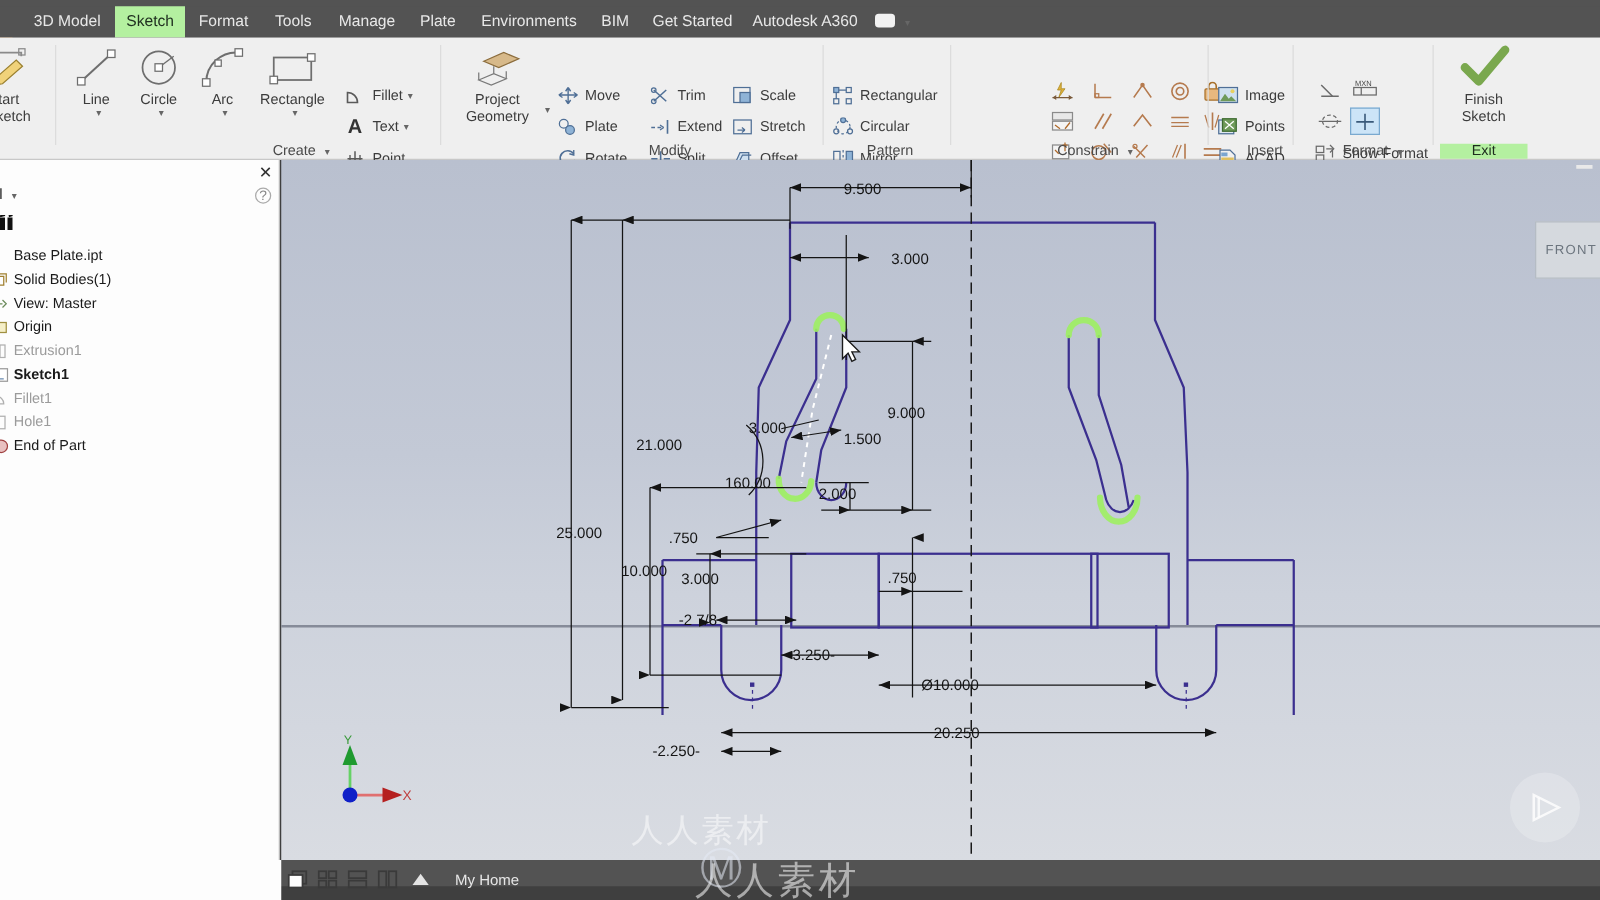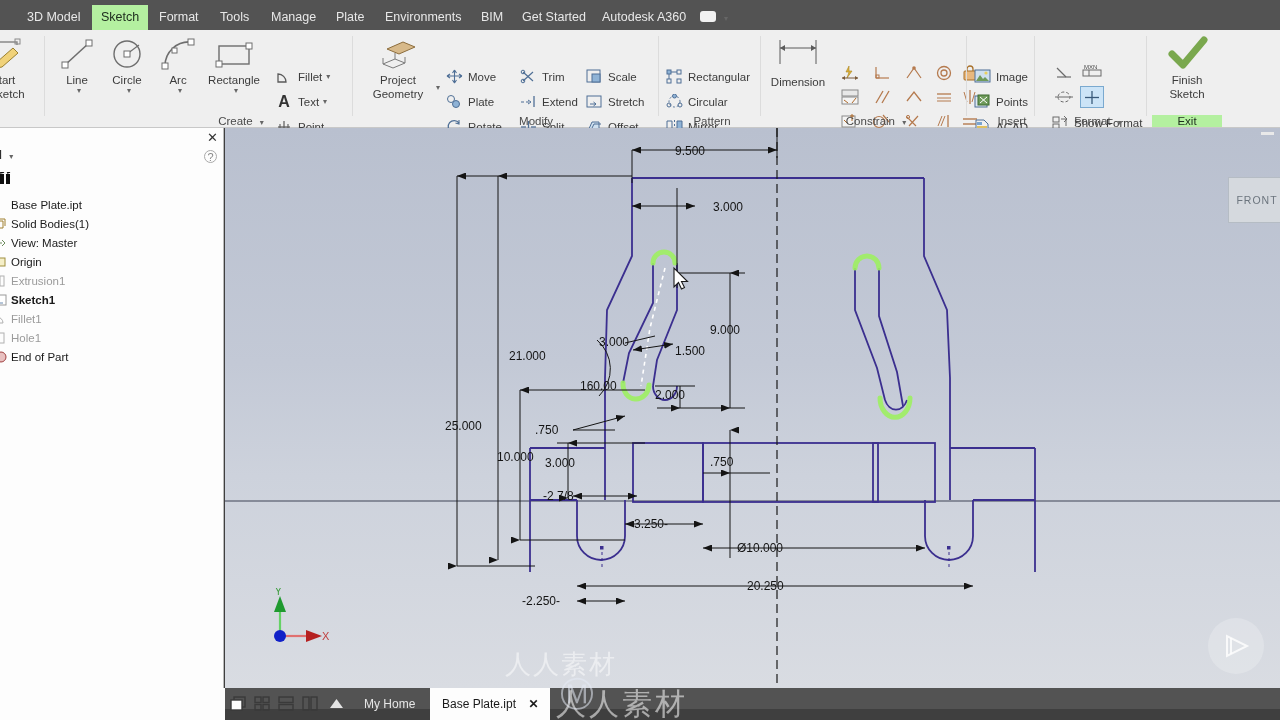--- a/index.html
+++ b/index.html
@@ -348,31 +348,20 @@
           <path d="M11 2 L16 2 L16 13 L11 13 Z" fill="#8fb3d6" stroke="#4f6f96"></path>
         </svg>
       </span>
       <span>Mirror</span>
     </div>
     <div class="plabel" style="left:0;width:104px">Pattern</div>
   </div>
   <div class="sep" style="left:760px"></div>
 
   <div class="panel" style="left:762px;width:212px">
-    <div class="bigbtn" style="left:0px;top:6px;width:72px">
-      <div class="glyph">
-        <svg width="56" height="38" viewBox="0 0 56 38">
-          <line x1="10" y1="4" x2="10" y2="28" stroke="#5a5a5a"></line>
-          <line x1="46" y1="4" x2="46" y2="28" stroke="#5a5a5a"></line>
-          <line x1="10" y1="12" x2="46" y2="12" stroke="#5a5a5a"></line>
-          <path d="M10 12 l5 -3 v6 z M46 12 l-5 -3 v6 z" fill="#5a5a5a"></path>
-        </svg>
-      </div>
-      <div class="lbl">Dimension</div>
-    </div>
 
     <div class="iconcell" style="left:76px;top:32px">
       <svg width="18" height="16" viewBox="0 0 18 16">
         <path d="M8 1 L5 7 h3 l-2 6 5 -7 h-3 z" fill="#e0b23a" stroke="#a8851e" stroke-width=".6"></path>
         <line x1="1" y1="13" x2="17" y2="13" stroke="#7a5a3a"></line>
         <path d="M1 13 l3 -2 v4 z M17 13 l-3 -2 v4 z" fill="#7a5a3a"></path>
       </svg>
     </div>
     <div class="iconcell" style="left:76px;top:56px">
       <svg width="18" height="16" viewBox="0 0 18 16">
@@ -866,21 +855,17 @@
   </div>
   <div class="winbtn" style="left:328px">
     <svg width="17" height="15" viewBox="0 0 17 15">
       <path d="M8.5 3 L15 12 L2 12 Z" fill="#e4e4e4"></path>
     </svg>
   </div>
 
   <div class="btab" style="left:352px">
     <span>My Home</span>
   </div>
-  <div class="btab active" style="left:430px">
-    <span>Base Plate.ipt</span>
-    <span class="xc">✕</span>
-  </div>
 
   <div id="bbwm">人人素材</div>
 </div>
 
 <div id="inv-logo">Ⓜ</div>
 
 </body></html>

